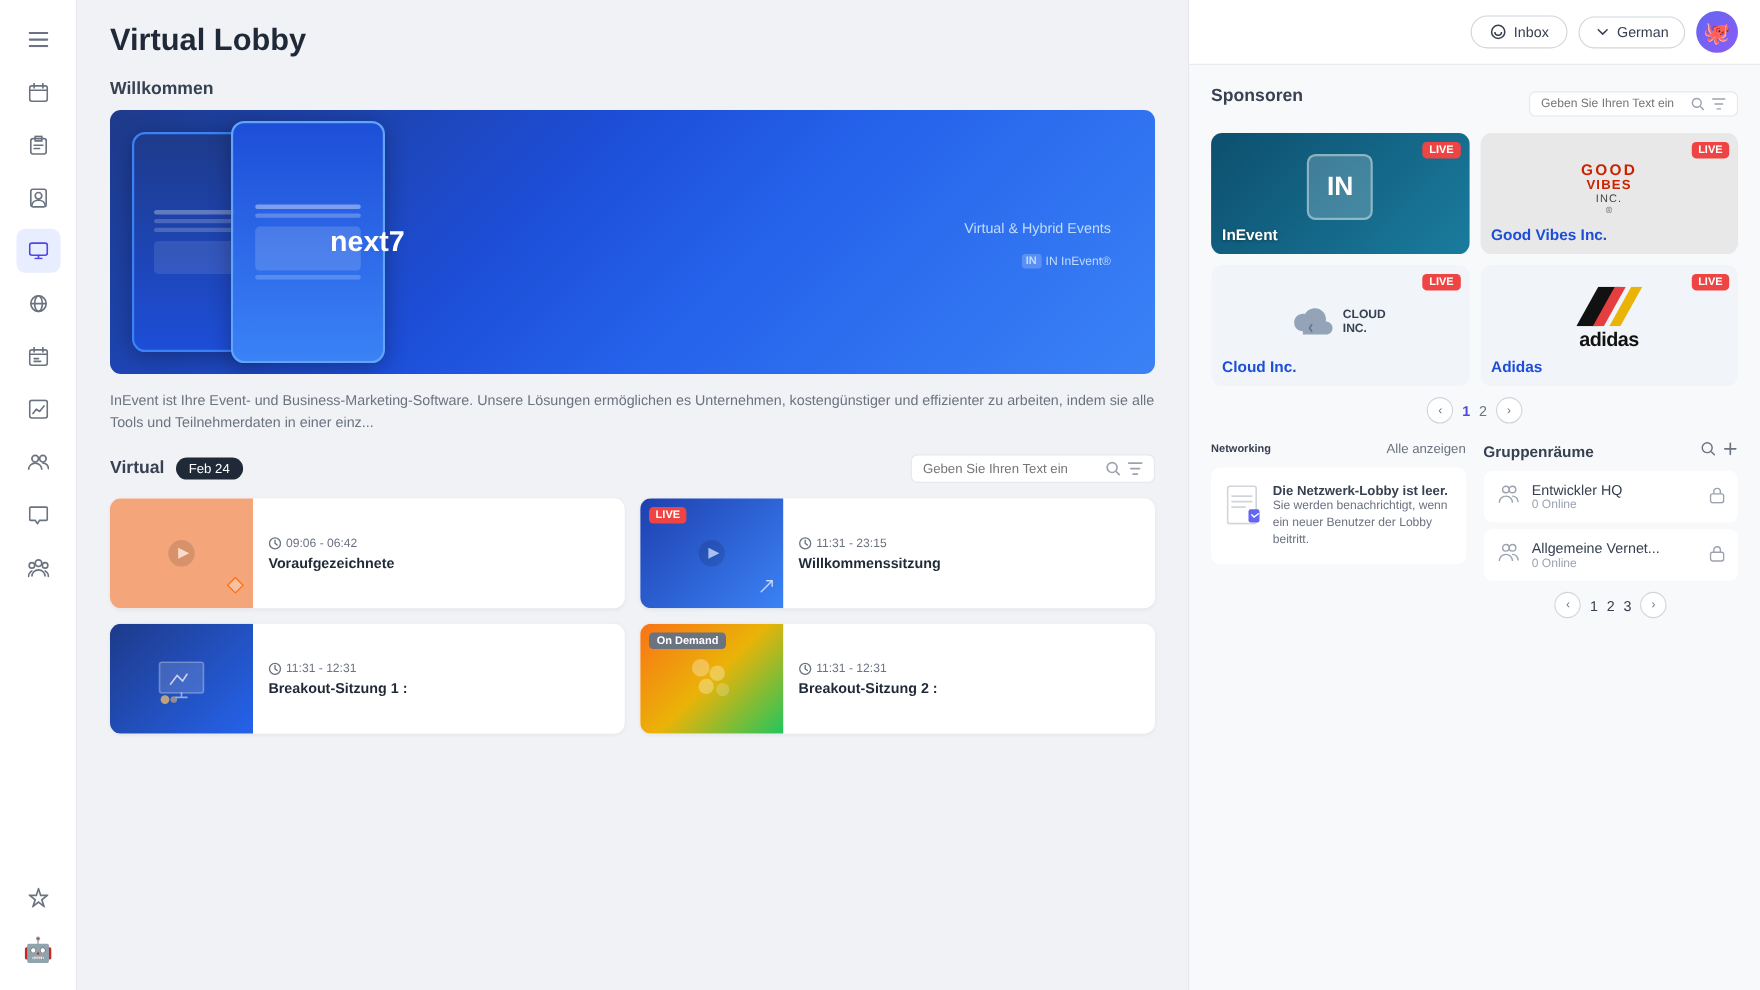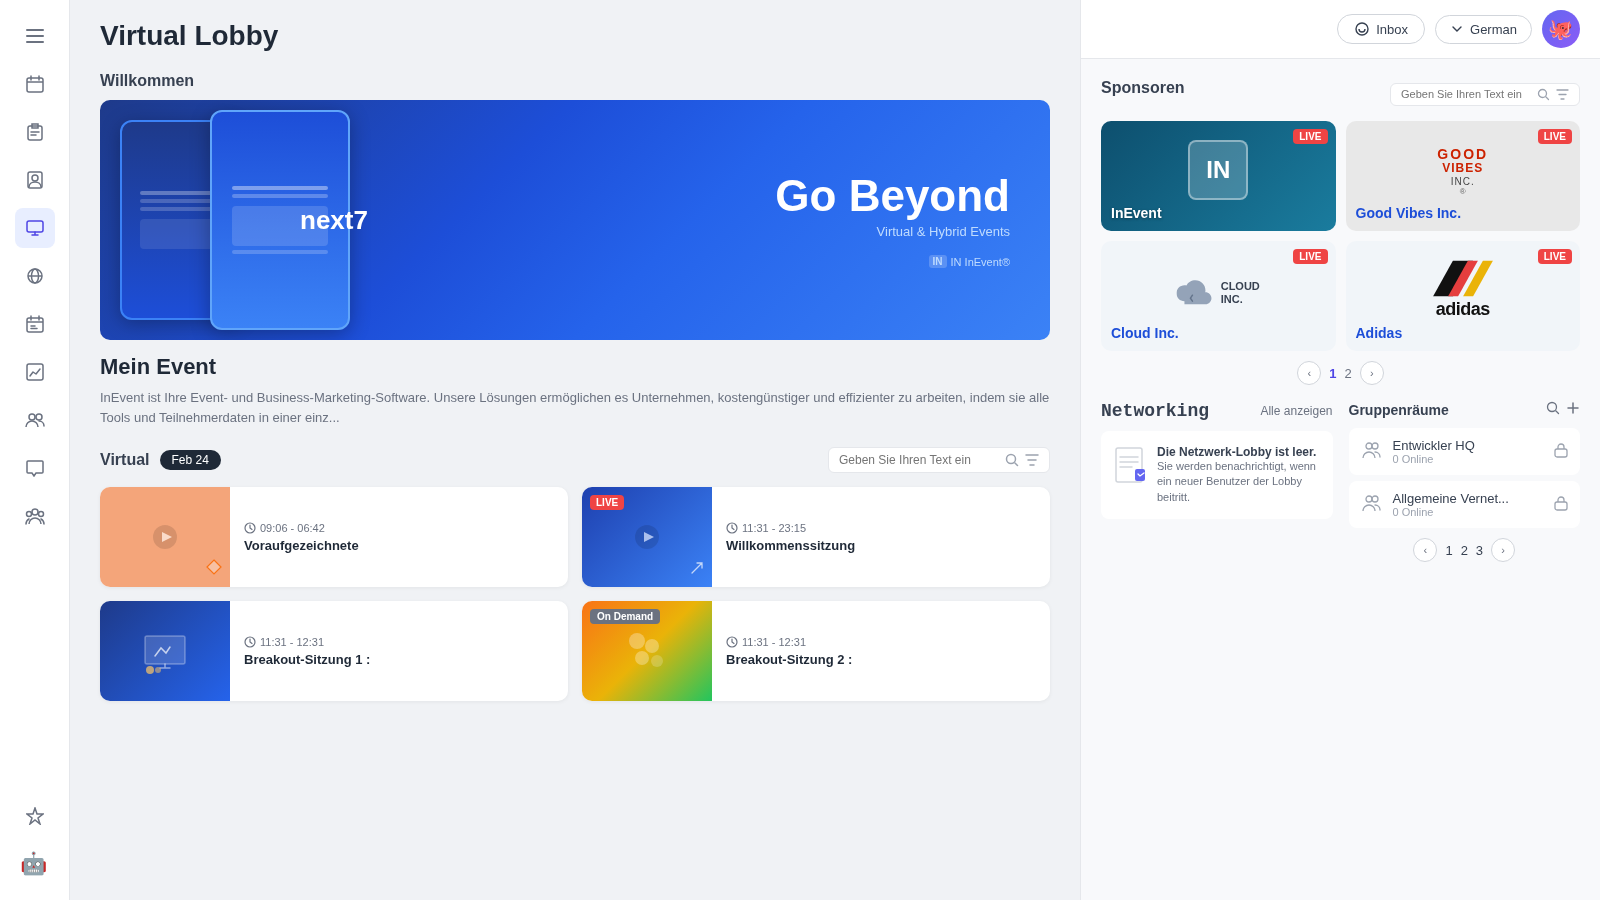--- a/index.html
+++ b/index.html
@@ -397,21 +397,21 @@
       gap: 16px;
     }
     .networking-section { flex: 1; }
     .gruppenraume-section { flex: 1; }
     .net-header {
       display: flex;
       align-items: center;
       justify-content: space-between;
       margin-bottom: 10px;
     }
-    .net-title { font-size: 18px; font-weight: 600; color: #374151; font-family: Liberation Mono, monospace; }
+    .net-title { font-size: 10px; font-weight: 600; color: #374151; }
     .net-link { font-size: 12px; color: #6b7280; cursor: pointer; }
     .networking-empty {
       display: flex;
       gap: 10px;
       background: #fff;
       border-radius: 8px;
       padding: 14px;
     }
     .networking-text-title { font-size: 12px; font-weight: 600; color: #374151; }
     .networking-text-sub { font-size: 11px; color: #6b7280; line-height: 1.4; }
@@ -559,29 +559,27 @@
         </div>
         <div class="phone-mock-2" style="background: linear-gradient(180deg,#1d4ed8,#3b82f6); display:flex; align-items:center; justify-content:center; flex-direction:column; gap:4px; padding:8px;">
           <div style="width:80%;height:4px;background:rgba(255,255,255,0.4);border-radius:2px;"></div>
           <div style="width:80%;height:4px;background:rgba(255,255,255,0.25);border-radius:2px;"></div>
           <div style="width:80%;height:40px;background:rgba(255,255,255,0.15);border-radius:4px;margin-top:4px;"></div>
           <div style="width:80%;height:4px;background:rgba(255,255,255,0.2);border-radius:2px;"></div>
         </div>
       </div>
       <div style="position:absolute;left:200px;top:50%;transform:translateY(-50%);color:#fff;font-size:26px;font-weight:900;">next7</div>
       <div style="margin-left:auto;padding-right:40px;text-align:right;">
-        <div style="color:#fff;font-size:44px;font-weight:800;line-height:1.1;">Go Beyond</div>
         <div style="color:#bfdbfe;font-size:13px;margin-top:4px;">Virtual &amp; Hybrid Events</div>
         <div style="color:#bfdbfe;font-size:11px;margin-top:16px;display:flex;align-items:center;gap:4px;justify-content:flex-end;">
           <span style="background:rgba(255,255,255,0.2);border-radius:3px;padding:1px 4px;font-weight:700;font-size:10px;">IN</span>
           <span>IN InEvent®</span>
         </div>
       </div>
     </div>
-    <div class="event-title">Mein Event</div>
     <div class="event-desc">InEvent ist Ihre Event- und Business-Marketing-Software. Unsere Lösungen ermöglichen es Unternehmen, kostengünstiger und effizienter zu arbeiten, indem sie alle Tools und Teilnehmerdaten in einer einz...</div>
   </div>
 
   <div class="sessions-header">
     <div class="sessions-label">Virtual</div>
     <div class="date-badge">Feb 24</div>
     <div class="sessions-search">
       <input type="text" placeholder="Geben Sie Ihren Text ein" style="">
       <svg width="14" height="14" viewBox="0 0 14 14" fill="none">
           <circle cx="6" cy="6" r="4.5" stroke="#9ca3af" stroke-width="1.5"></circle>

